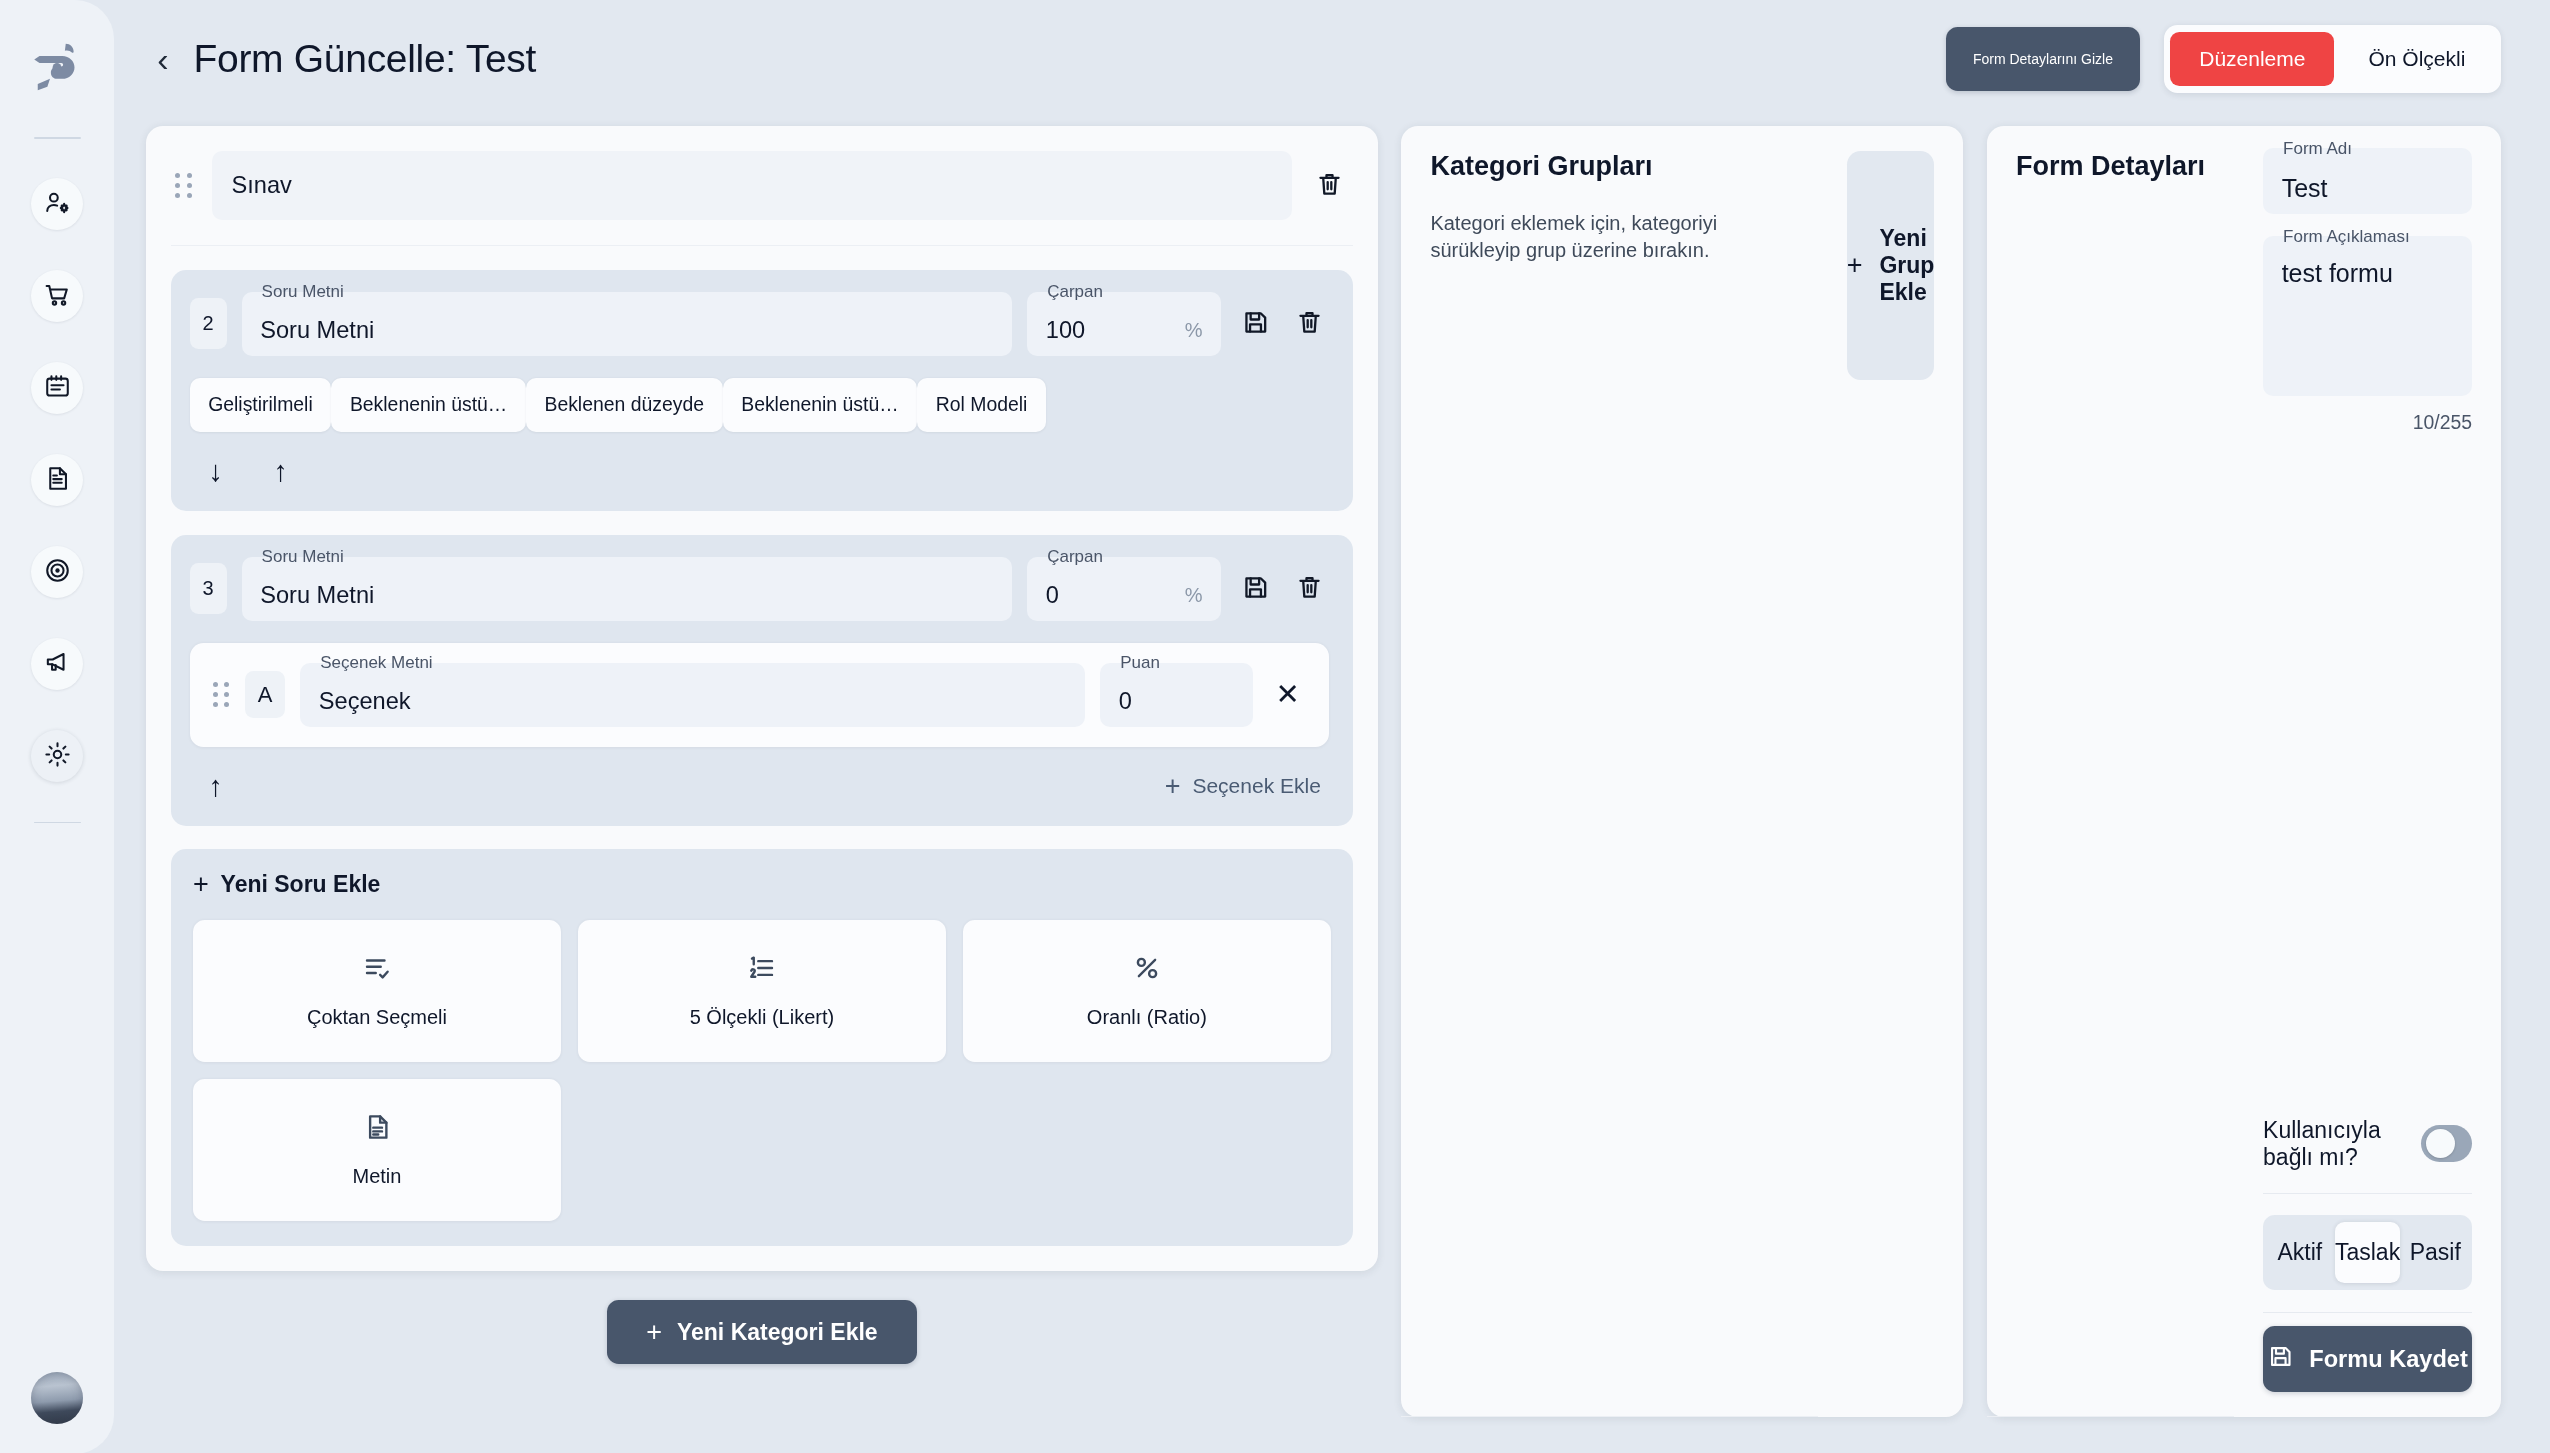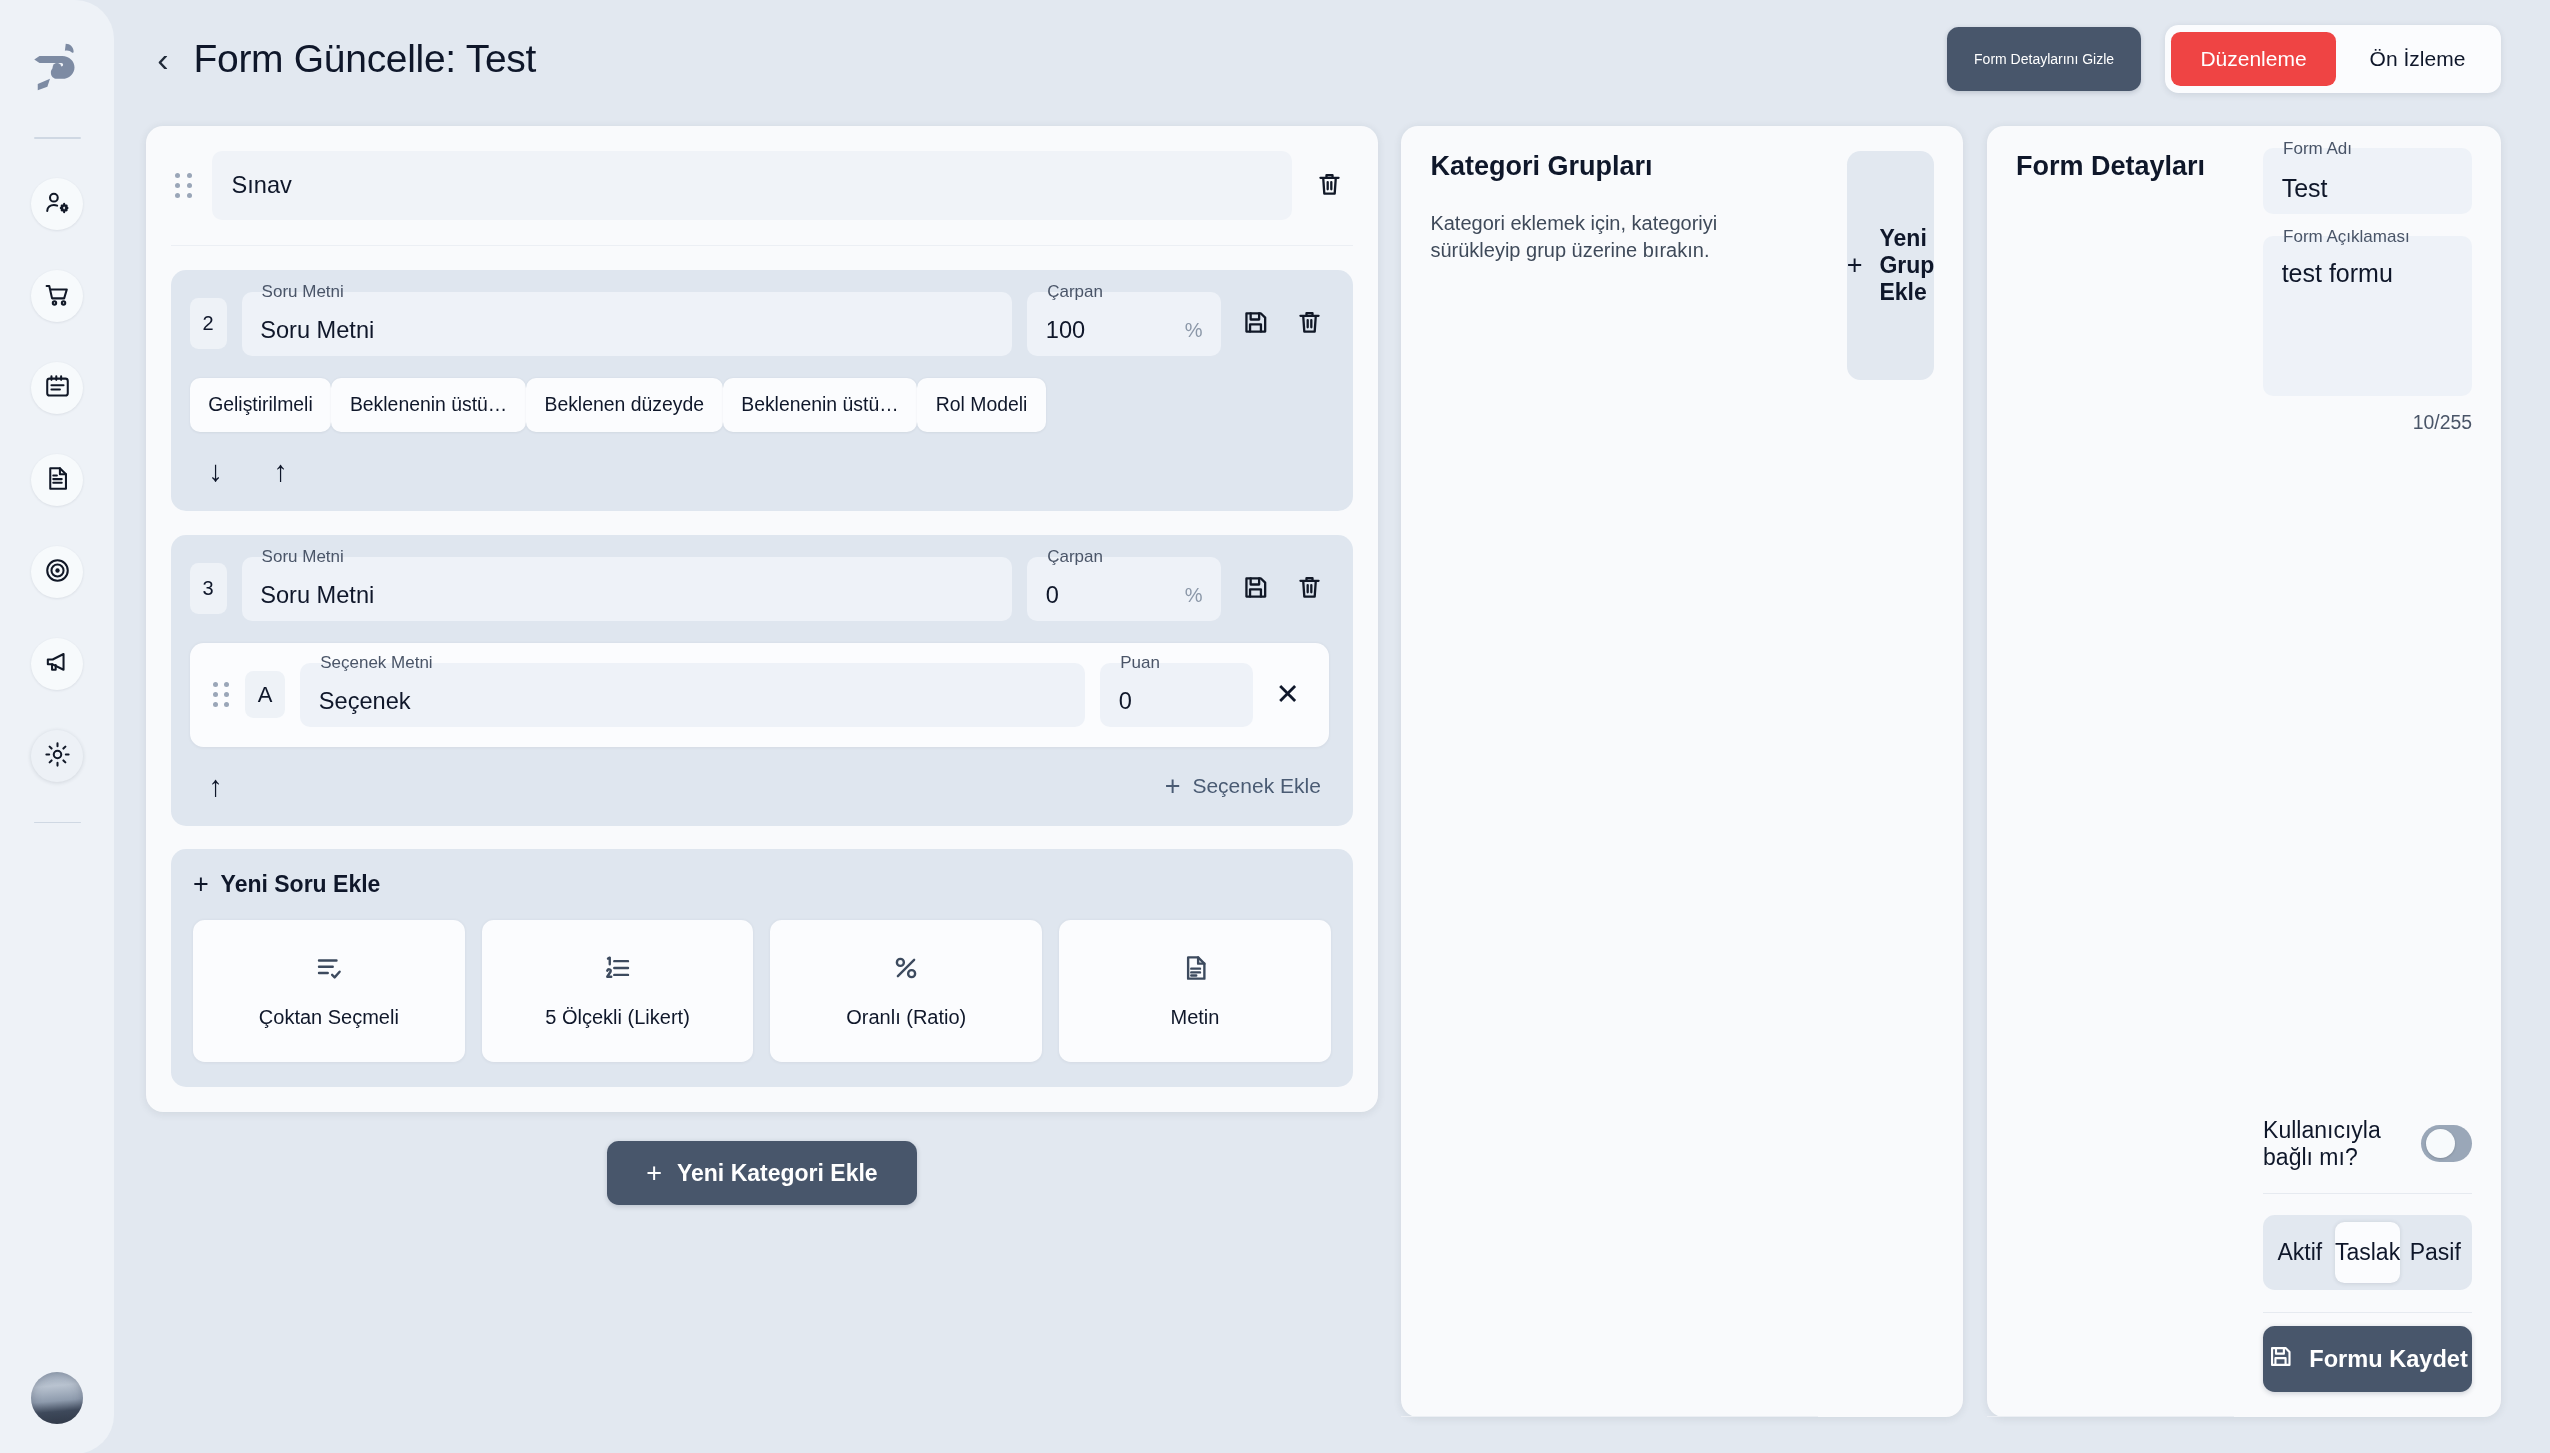--- a/index.html
+++ b/index.html
@@ -142,21 +142,21 @@
     display:flex; align-items:center; justify-content:center; font-size: 22px; color:#0f172a; flex:0 0 40px;
   }
   .opt-x { width:39px; height:39px; display:flex; align-items:center; justify-content:center;
     font-size: 29px; color:#0f172a; cursor:pointer; line-height:1; }
   .opt-foot { display:flex; align-items:center; margin-top: 22px; padding: 0 8.4px; }
   .add-opt { margin-left:auto; display:flex; align-items:center; gap: 11.8px;
     font-size: 21px; color:#4a5b73; cursor:pointer; }
 
   .addq-block { background:#dfe6ef; border-radius: 15px; margin-top: 23.6px; padding: 22px 22px 25px 22px; }
   .addq-title { display:flex; align-items:center; gap: 11.8px; font-size: 23px; color:#0f172a; font-weight:600; }
-  .qtype-grid { display:grid; grid-template-columns: repeat(4, 1fr); gap: 17px; margin-top: 22px; }
+  .qtype-grid { display:grid; grid-template-columns: repeat(3, 1fr); gap: 17px; margin-top: 22px; }
   .qtype {
     background:#fbfcfe; border-radius: 11.8px; height: 142px;
     display:flex; flex-direction:column; align-items:center; justify-content:center; gap: 18.6px;
     cursor:pointer; box-shadow: 0 0.8px 3.4px rgba(30,41,59,0.06);
   }
   .qtype svg { width: 30px; height:30px; stroke:#3c4a5e; stroke-width:1.9; fill:none; stroke-linecap:round; stroke-linejoin:round; }
   .qtype span { font-size: 20px; color:#0f172a; }
 
   .addcat-wrap { display:flex; justify-content:center; margin-top: 29px; }
   .btn-addcat {
@@ -312,21 +312,21 @@
 
   <div class="main">
 
     <header class="topbar">
       <div class="back-btn">‹</div>
       <h1 class="page-title">Form Güncelle: Test</h1>
       <div class="topbar-right">
         <div class="btn-dark">Form Detaylarını Gizle</div>
         <div class="segmented">
           <div class="seg-item active">Düzenleme</div>
-          <div class="seg-item">Ön İzleme</div>
+          <div class="seg-item">Ön Ölçekli</div>
         </div>
       </div>
     </header>
 
     <div class="columns">
 
       <div class="col-left">
         <section class="card left-card">
 
           <div class="cat-header">

